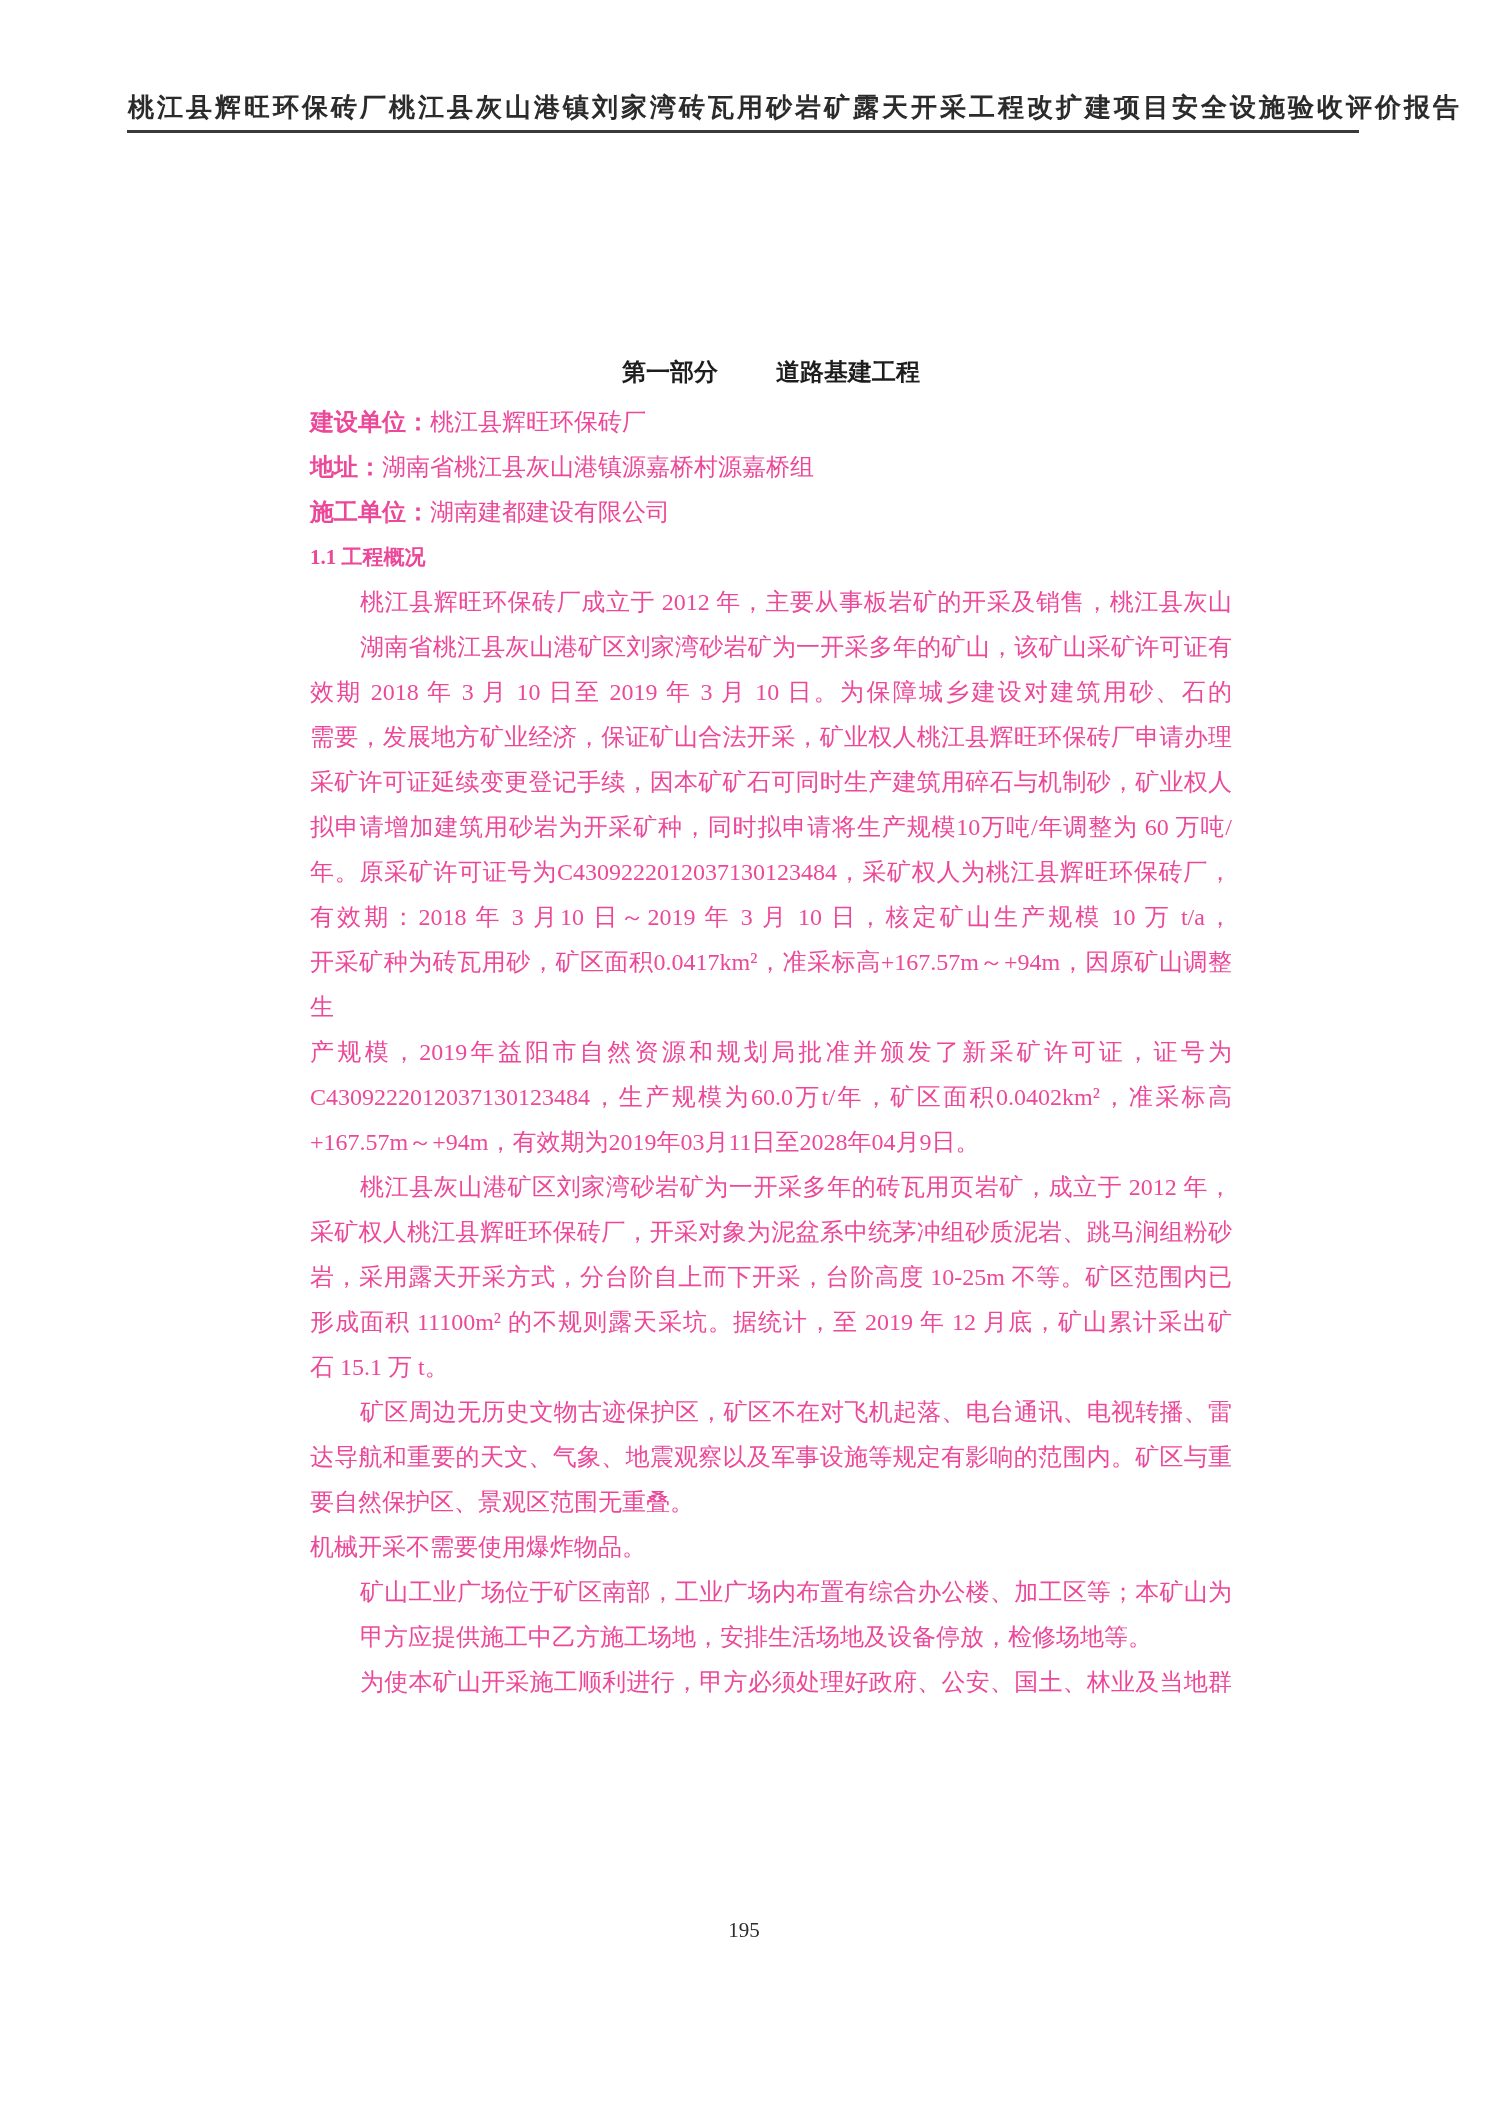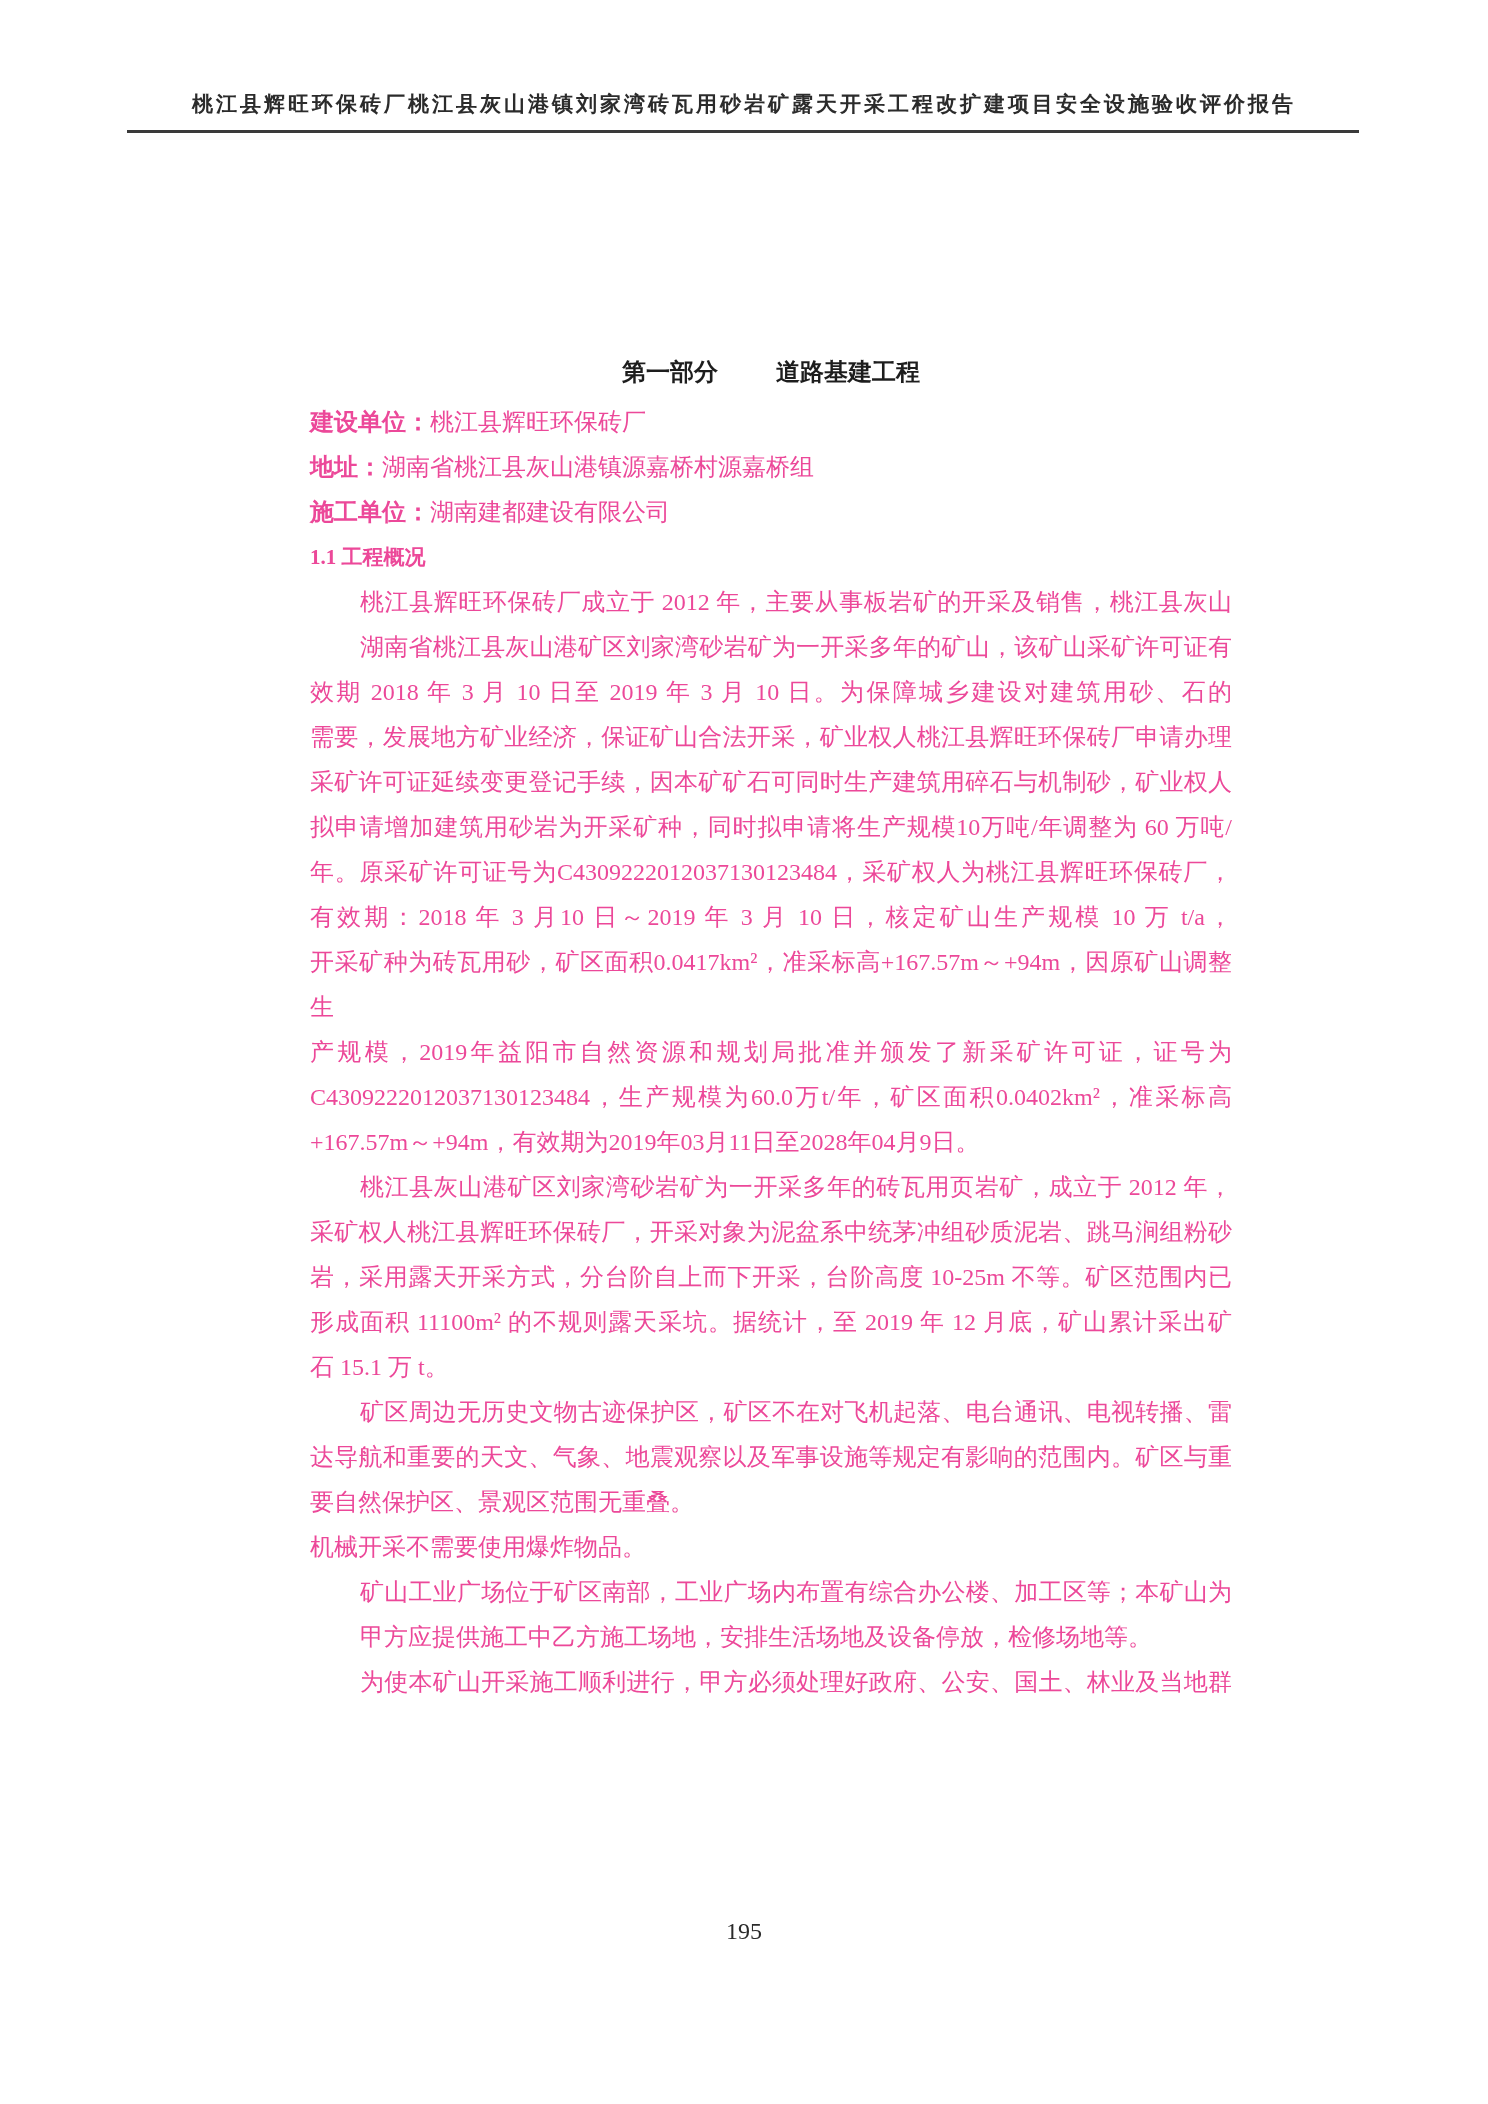--- a/index.html
+++ b/index.html
@@ -8,21 +8,21 @@
     background:#ffffff;
     position:relative;
     font-family:"Liberation Serif","DejaVu Serif",serif;
     color:#222;
   }
   .page { position:absolute; inset:0; background:#fff; }
 
   
   .header-line {
     position:absolute; top:90px; left:128px; width:1232px;
-    text-align:center; font-size:21px; font-weight:bold;
+    text-align:center; font-size:26px; font-weight:bold;
     letter-spacing:3px; color:#2b2b2b; white-space:nowrap;
   }
   .header-rule {
     position:absolute; top:130px; left:127px; width:1232px;
     border-top:3px solid #3a3a3a; height:0;
   }
 
   
   .doc-title {
     position:absolute; top:356px; left:310px; width:922px;
@@ -40,21 +40,21 @@
   .info-line .lbl { font-weight:bold; }
   .sec-heading { font-weight:bold; font-size:21px; }
 
   .para .line { text-align:justify; }
   .para .line.fill { text-align-last:justify; }
   .para .line.first { text-indent:50px; }
 
   
   .page-num {
     position:absolute; top:1918px; left:0; width:100%;
-    text-align:center; font-size:24px; color:#2b2b2b;
+    text-align:center; font-size:21px; color:#2b2b2b;
   }
 </style>
 </head>
 <body>
 
 <div class="page">
 
   <div class="header-line">桃江县辉旺环保砖厂桃江县灰山港镇刘家湾砖瓦用砂岩矿露天开采工程改扩建项目安全设施验收评价报告</div>
   <div class="header-rule"></div>
 

